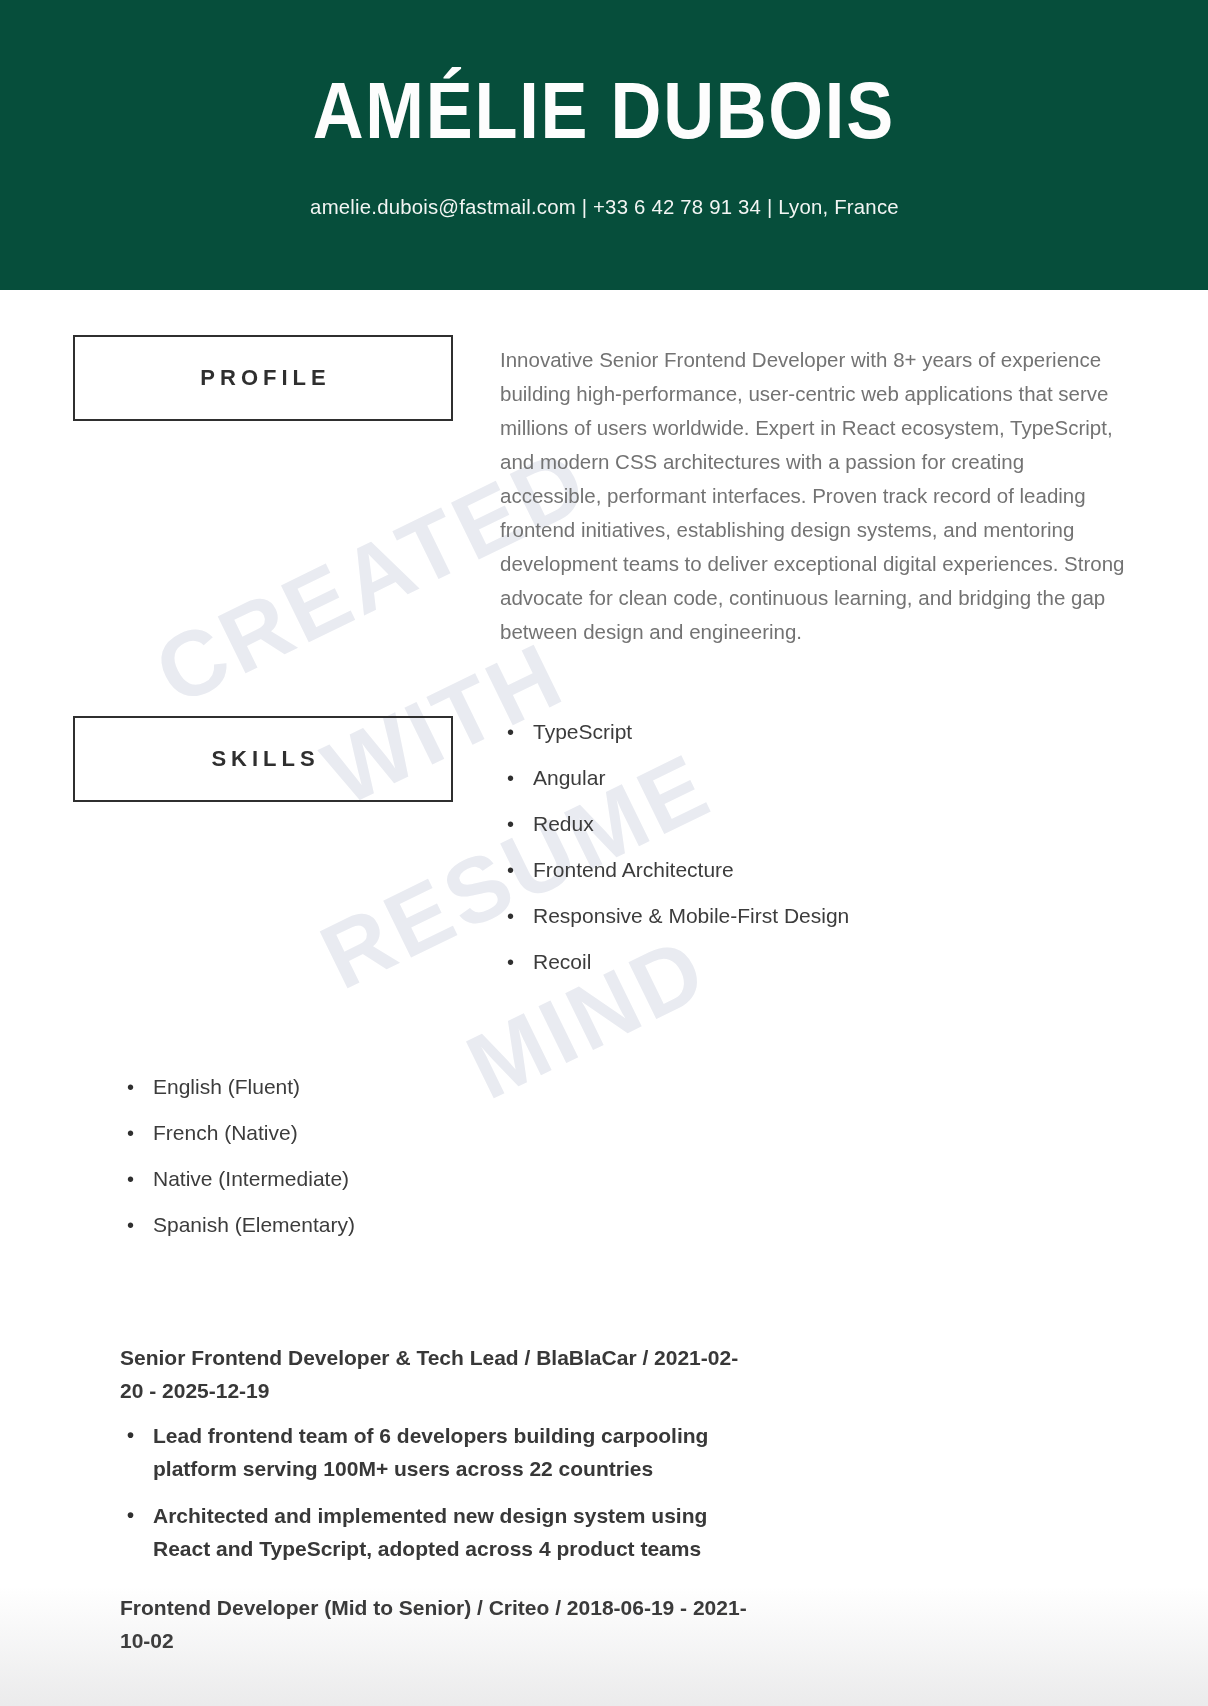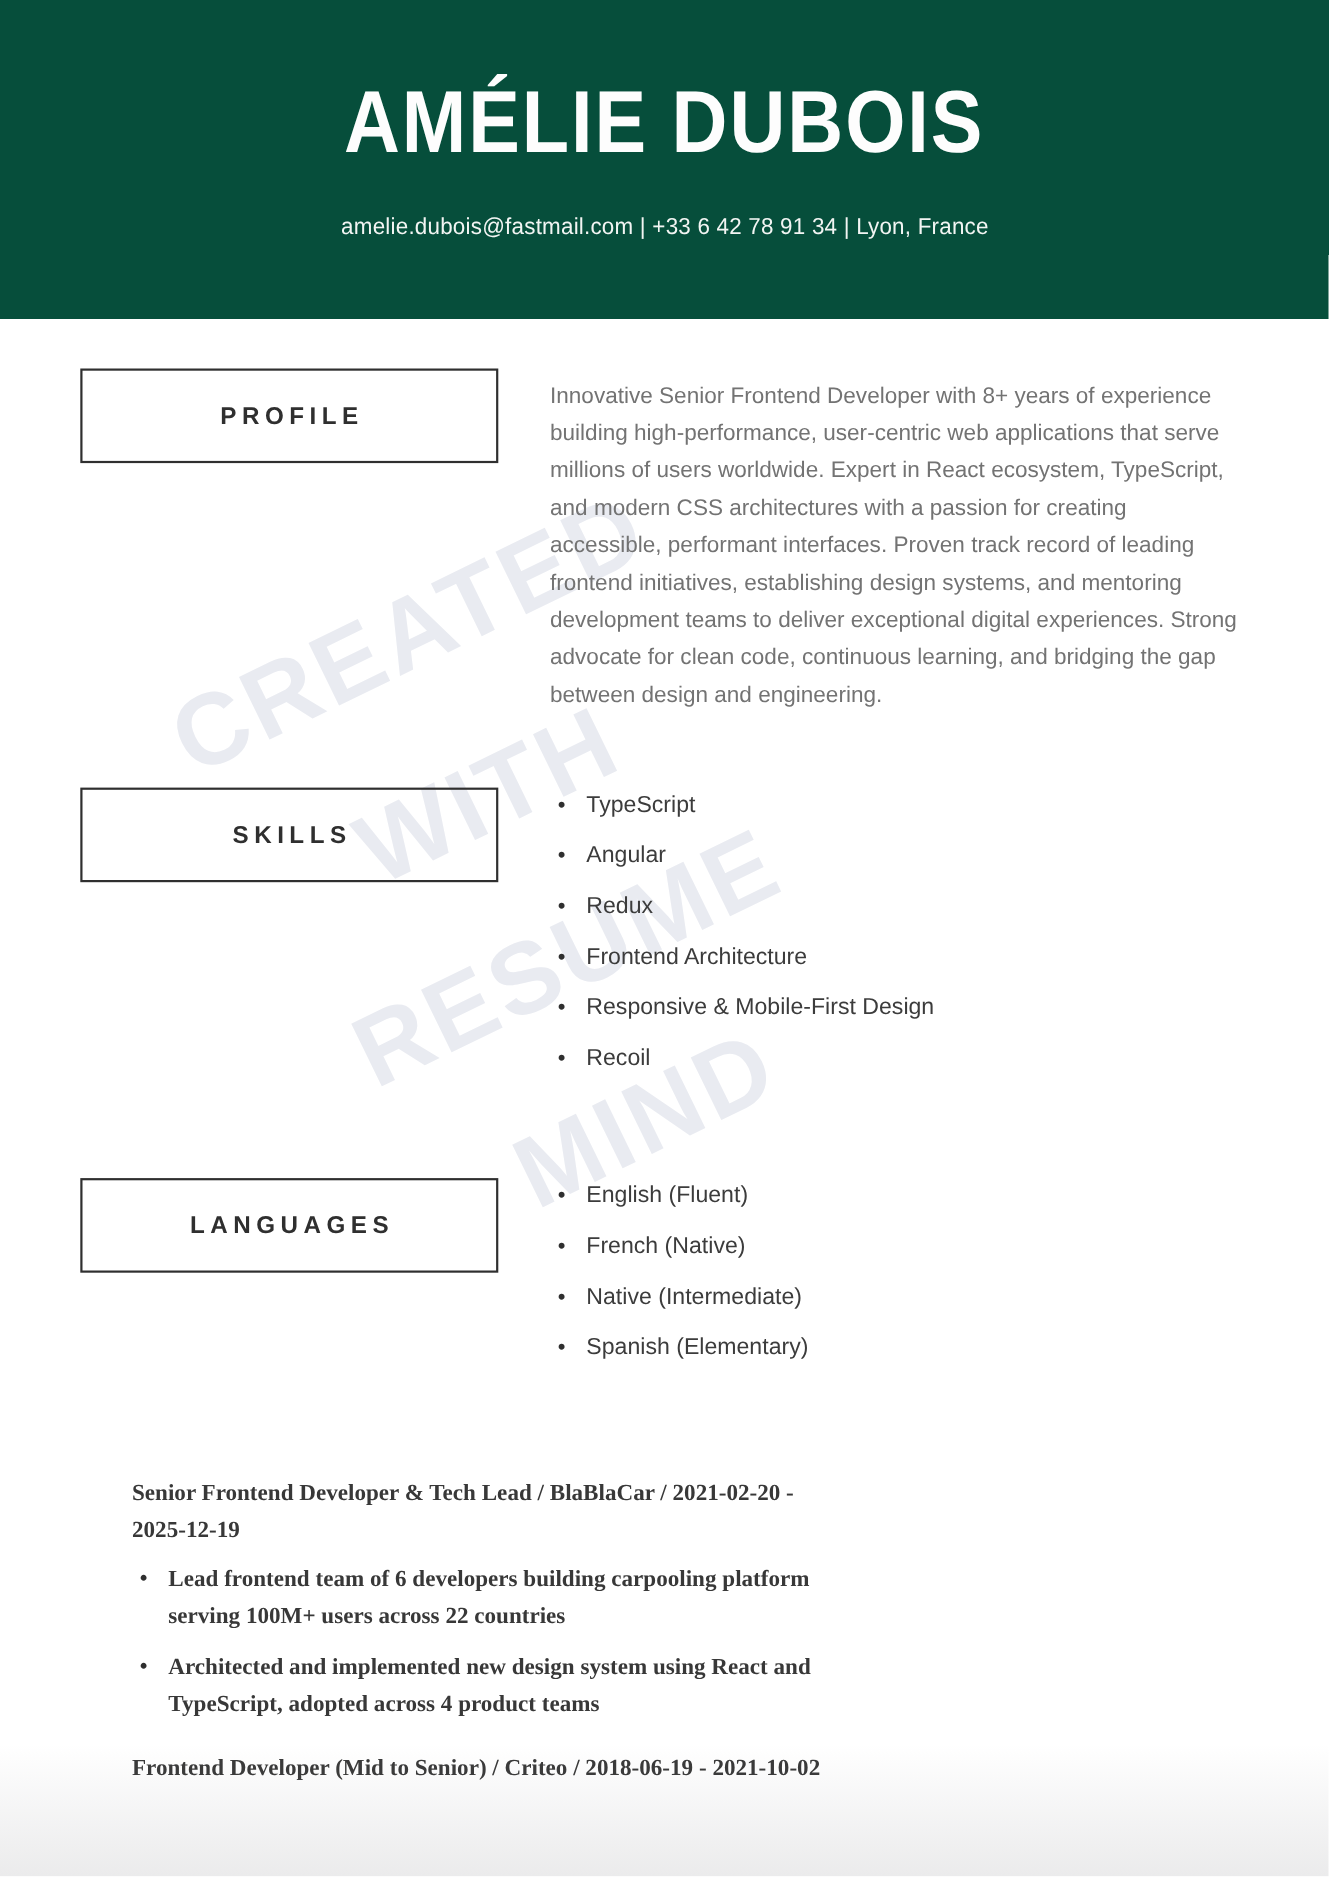--- a/index.html
+++ b/index.html
@@ -117,21 +117,21 @@
   }
   .dot {
     flex: 0 0 33px;
     padding-left: 7px;
     font-size: 20px;
     line-height: 24px;
     color: #2f2f2f;
   }
 
   
-  .exp-entry { margin-top: 4px; font-family: Liberation Serif, serif; }
+  .exp-entry { margin-top: 4px; }
   .exp-entry + .exp-entry { margin-top: 26px; }
   .exp-title {
     font-size: 21px;
     font-weight: 700;
     line-height: 33px;
     color: #383838;
   }
   ul.exp-bullets {
     list-style: none;
     margin-top: 12px;
@@ -211,21 +211,20 @@
             </li>
           <li>
               <span class="dot">•</span>
               <span>Recoil</span>
             </li>
         </ul>
       </div>
     </section>
 
     <section class="section sec-languages">
-      <div class="label-box">LANGUAGES</div>
       <div class="content">
         <ul class="bullet-list">
           <li>
               <span class="dot">•</span>
               <span>English (Fluent)</span>
             </li>
           <li>
               <span class="dot">•</span>
               <span>French (Native)</span>
             </li>

